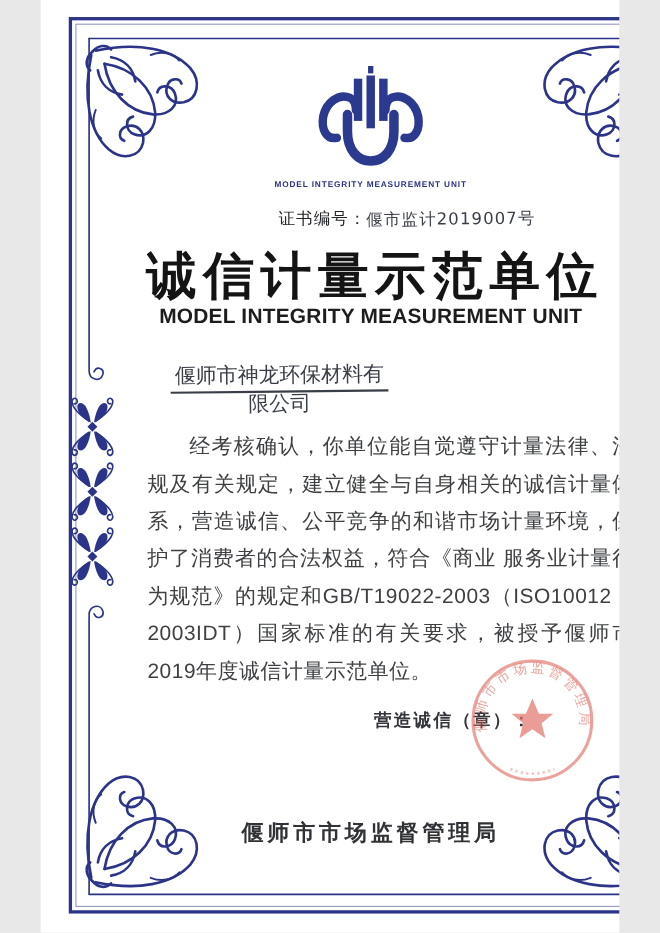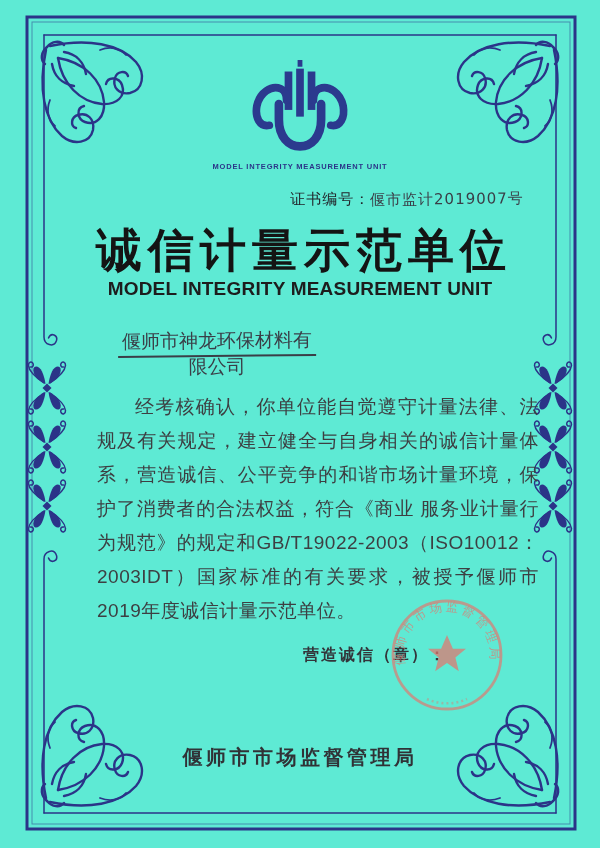--- a/index.html
+++ b/index.html
@@ -1,18 +1,18 @@
 <!DOCTYPE html>
 <html><head>
 <meta charset="utf-8">
 <style>
   html,body{margin:0;padding:0;background:#e8e8e8;}
   .page{
-    position:relative;width:600px;height:848px;margin:0 auto;
-    background:#5eead4;overflow:hidden;
+    position:relative;width:526px;height:848px;margin:0 auto;
+    background:#ffffff;overflow:hidden;
     font-family:"Liberation Sans","DejaVu Sans",sans-serif;
   }
   .border-svg{position:absolute;left:0;top:0;width:600px;height:848px;pointer-events:none;}
   .logo-wrap{position:absolute;left:0;top:60px;width:600px;text-align:center;}
   .logo-caption{
     margin-top:2px;font-size:7.5px;font-weight:bold;letter-spacing:.8px;
     color:#2b3488;font-family:"Liberation Sans",sans-serif;
   }
   .cert-no{
     position:absolute;top:190px;right:76px;font-size:15px;color:#22242a;

